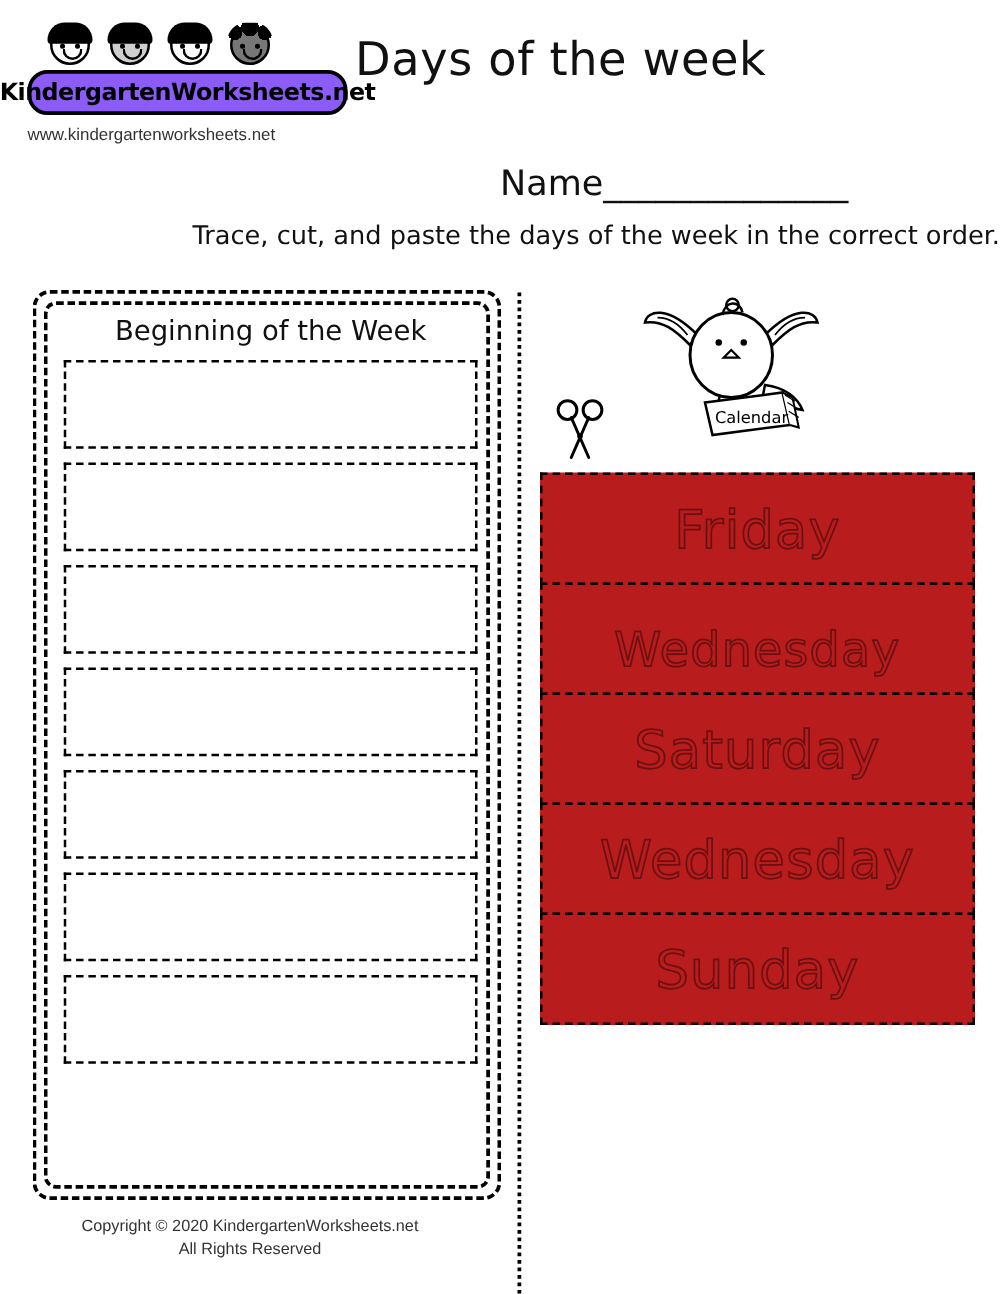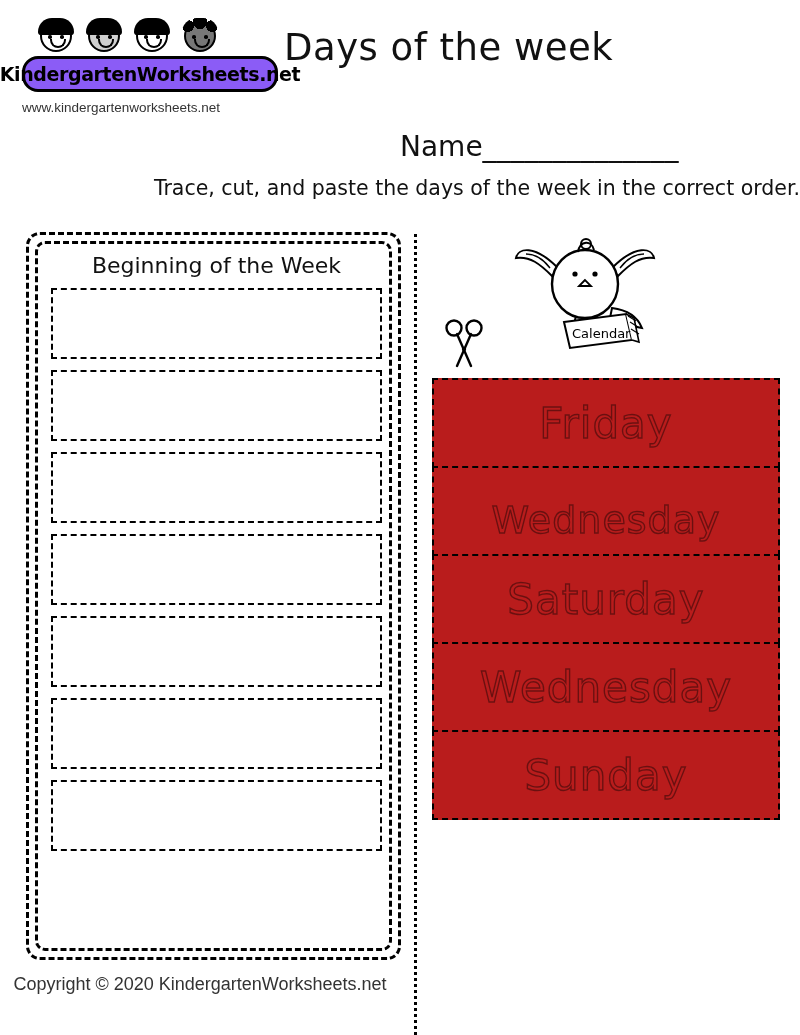--- a/index.html
+++ b/index.html
@@ -246,21 +246,21 @@
   .day-strip.long .trace-word { font-size: 38px; margin-top: 17px; }
 
   
   #footer {
     position: absolute;
     left: 0;
     top: 972px;
     width: 400px;
     text-align: center;
     font-family: "Liberation Sans", sans-serif;
-    font-size: 18px;
+    font-size: 13px;
     color: #333;
     line-height: 1.35;
   }
 </style>
 </head>
 <body>
 
 <div id="header">
 
   <div id="logo-block">
@@ -375,13 +375,14 @@
   <div class="day-strip">
     <span class="trace-word">Wednesday</span>
   </div>
   <div class="day-strip">
     <span class="trace-word">Sunday</span>
   </div>
 </div>
 
 <div id="footer">
   <div>Copyright © 2020 KindergartenWorksheets.net</div>
+  <div>All Rights Reserved</div>
 </div>
 
 </body></html>

